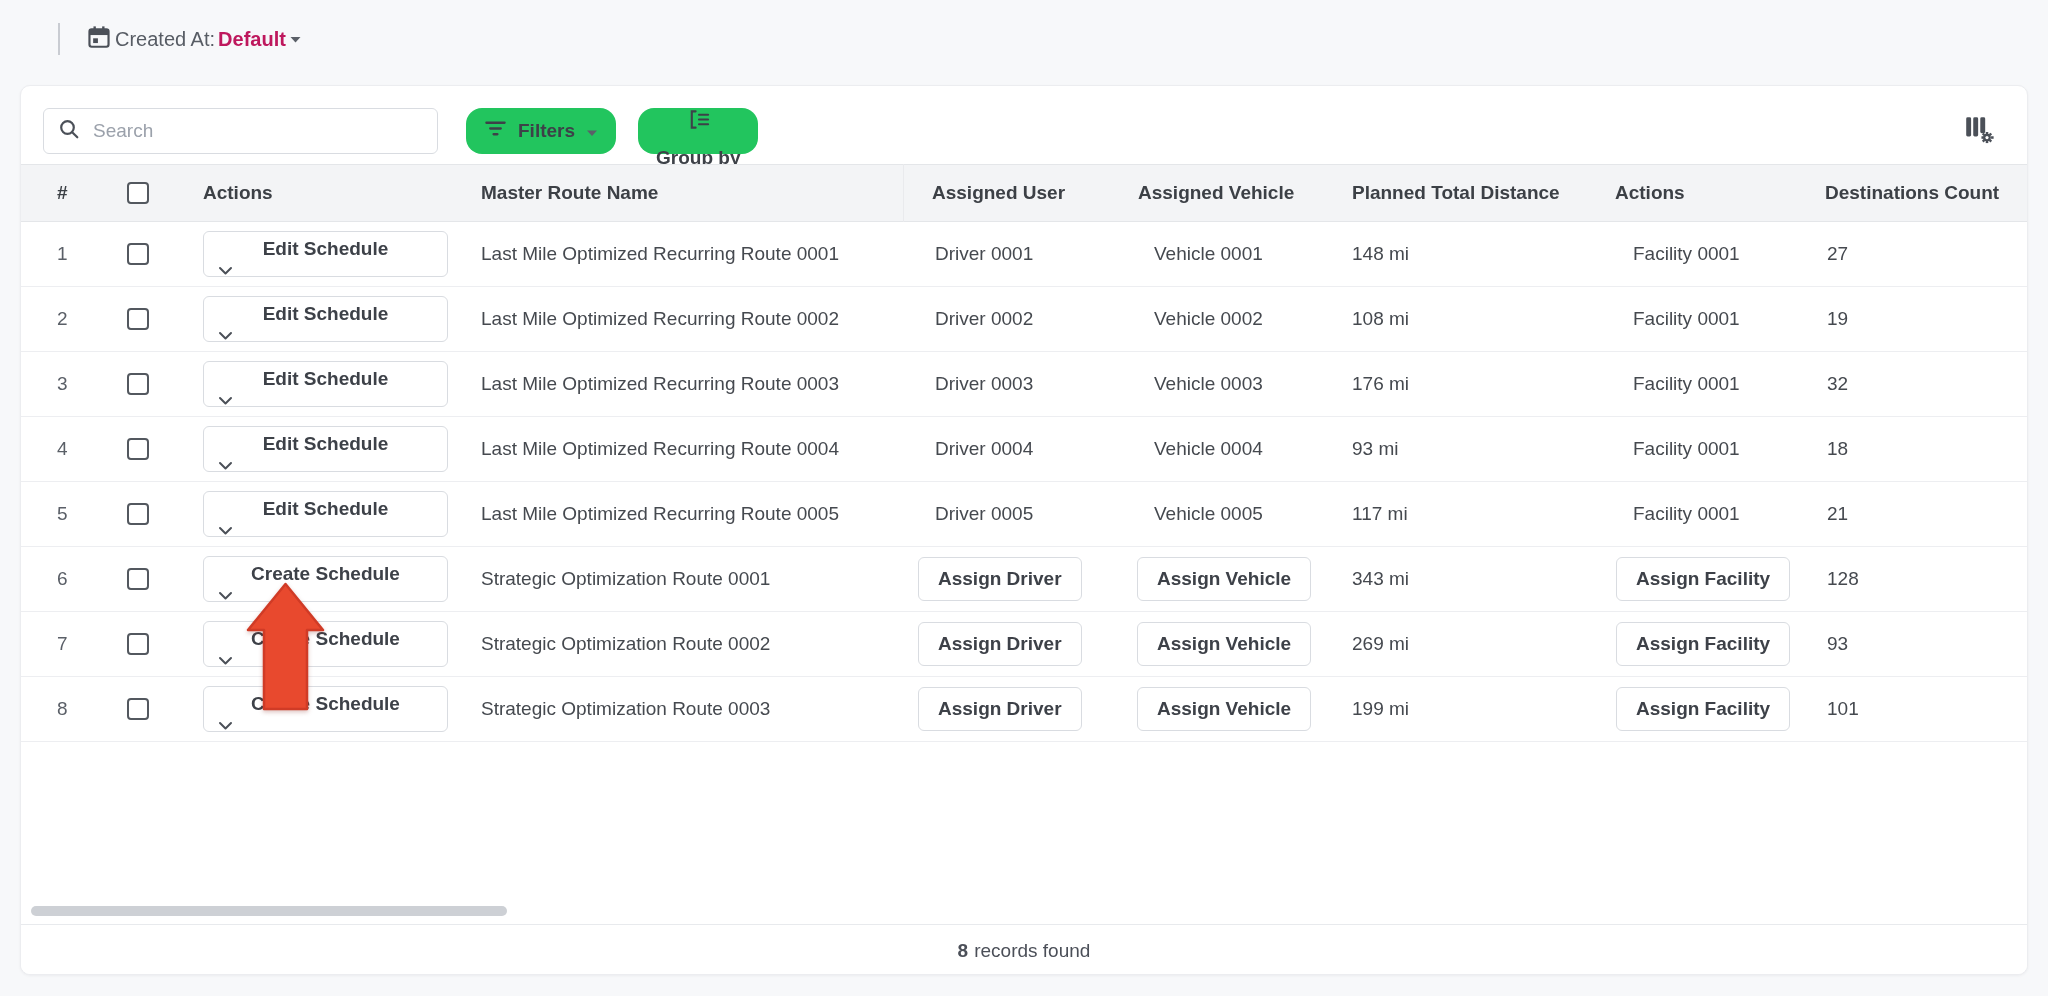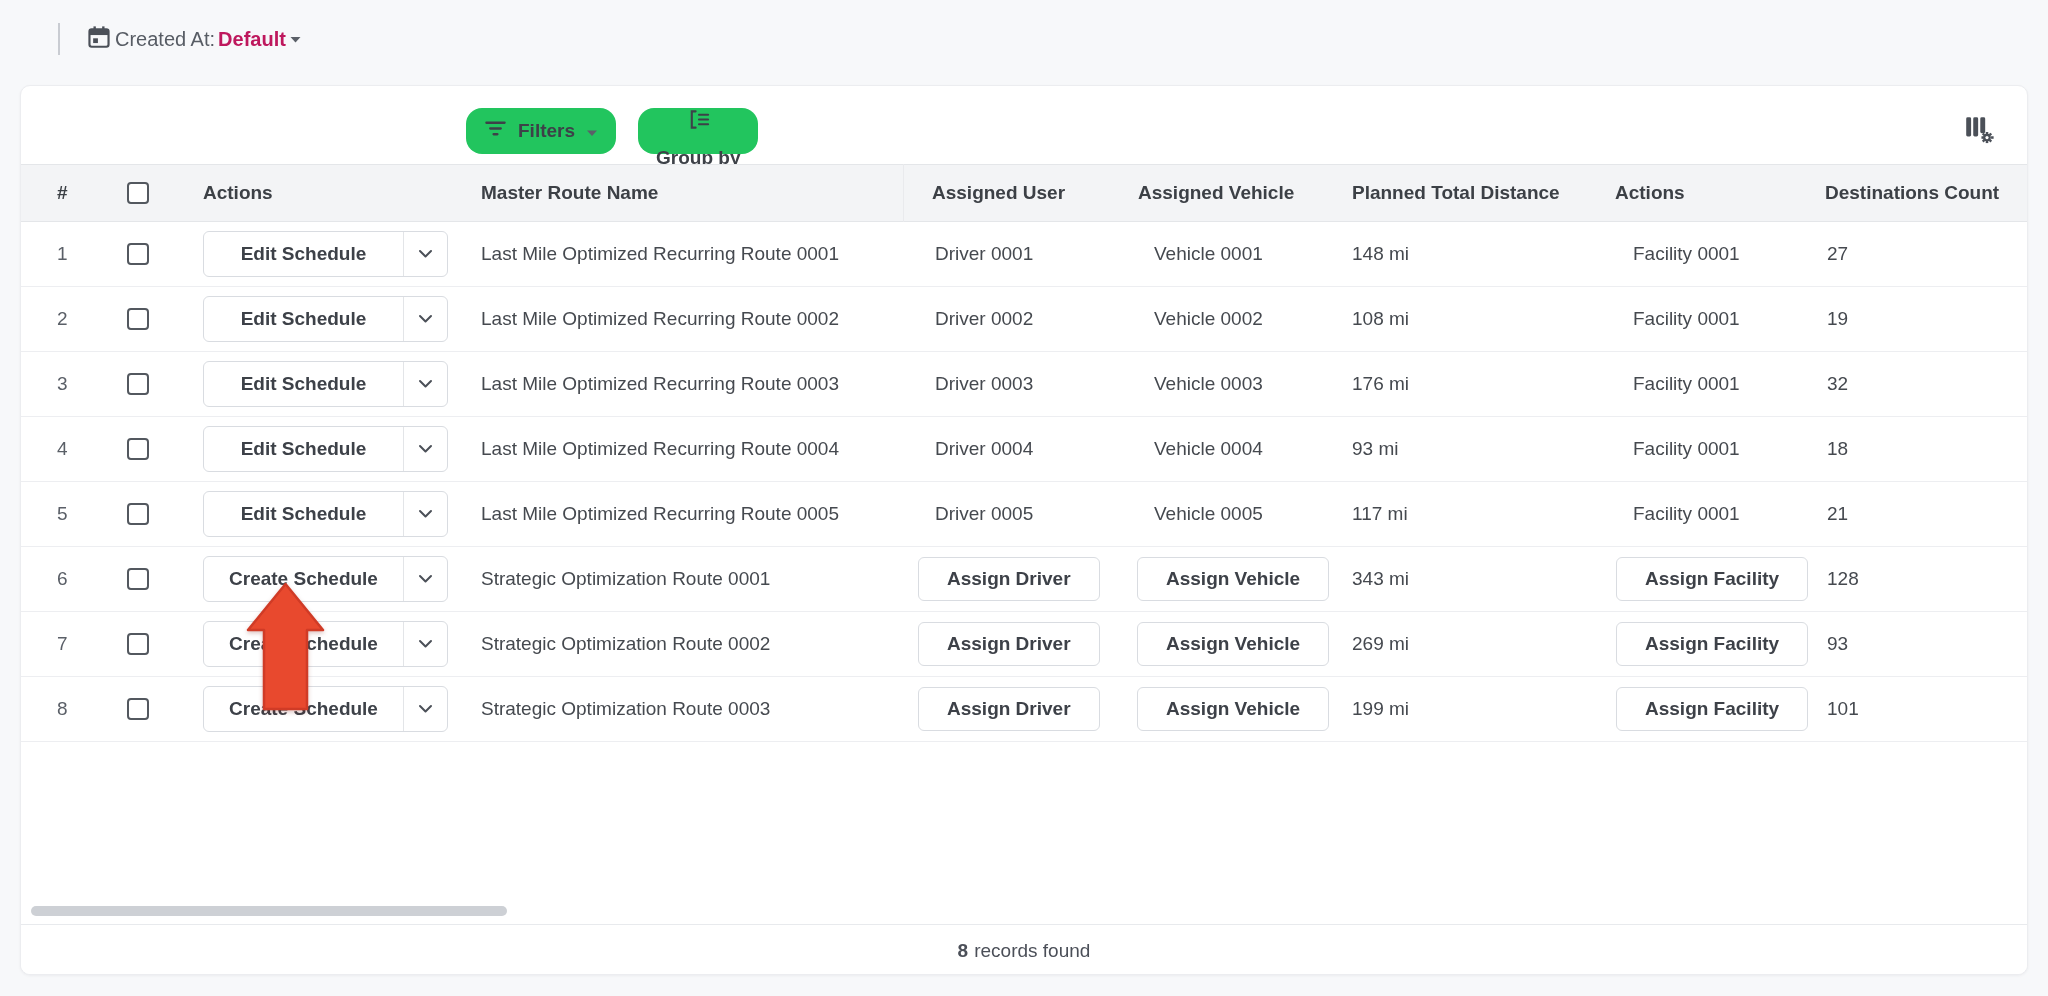--- a/index.html
+++ b/index.html
@@ -65,28 +65,28 @@
   .p-veh  { left:1133px;}
   .p-dst  { left:1331px;}
   .p-fac  { left:1612px;}
   .p-cnt  { left:1806px;}
   .th.p-usr { left:911px; } .th.p-veh { left:1117px; } .th.p-fac { left:1594px; } .th.p-cnt { left:1804px; }
 
   .checkbox { width:22px; height:22px; border:2px solid #53585f; border-radius:4px; background:#fff; cursor:pointer; }
 
   .split-btn {
     width:245px; height:46px; border:1px solid #d9dce1; border-radius:6px;
-    background:#fff; display:flex; align-items:stretch; overflow:hidden; cursor:pointer;
+    background:#fff; display:flex; align-items:stretch; overflow:hidden; cursor:pointer;flex-direction:column;
   }
   .split-label { flex:1; display:flex; align-items:center; justify-content:center; font-size:19px; font-weight:600; color:#3d4148; }
   .split-divider { width:1px; background:#e3e5e8; }
   .split-caret { width:43px; display:flex; align-items:center; justify-content:center; }
 
   .assign-btn {
-    transform:translate(-17px,-50%); height:44px; padding:0 28px;
+    transform:translate(-17px,-50%); height:44px; padding:0 19px;
     border:1px solid #d9dce1; border-radius:6px; background:#fff;
     display:flex; align-items:center; font-weight:600; color:#3d4148; cursor:pointer;
   }
 
   
   .h-scrollbar { position:absolute; left:10px; top:820px; width:476px; height:10px; border-radius:5px; background:#cdd0d5; cursor:pointer; }
   .tfoot {
     position:absolute; left:0; top:838px; width:100%; height:52px;
     border-top:1px solid #e8eaed; background:#fff;
     display:flex; align-items:center; justify-content:center;
@@ -119,20 +119,29 @@
     <span class="icon">
       <svg width="13" height="9" viewBox="0 0 13 9">
           <polygon points="1.5,2 11.5,2 6.5,7.5" fill="#5b6068"></polygon>
         </svg>
     </span>
   </div>
 </div>
 
 <div class="card">
 
+  <div class="search-box">
+    <span class="icon">
+      <svg width="22" height="22" viewBox="0 0 22 22">
+        <circle cx="9.5" cy="9.5" r="6.3" fill="none" stroke="#4b5058" stroke-width="2.2"></circle>
+        <line x1="14.2" y1="14.2" x2="19.3" y2="19.3" stroke="#4b5058" stroke-width="2.2" stroke-linecap="round"></line>
+      </svg>
+    </span>
+    <input type="text" value="" placeholder="Search" style="">
+  </div>
 
   <button class="tool-btn btn-filters">
     <span class="icon">
       <svg width="23" height="23" viewBox="0 0 24 24">
         <line x1="2.5" y1="6" x2="21.5" y2="6" stroke="#3d4148" stroke-width="2.4" stroke-linecap="round"></line>
         <line x1="6.5" y1="12" x2="17.5" y2="12" stroke="#3d4148" stroke-width="2.4" stroke-linecap="round"></line>
         <line x1="10" y1="18" x2="14" y2="18" stroke="#3d4148" stroke-width="2.4" stroke-linecap="round"></line>
       </svg>
     </span>
     <span>Filters</span>

